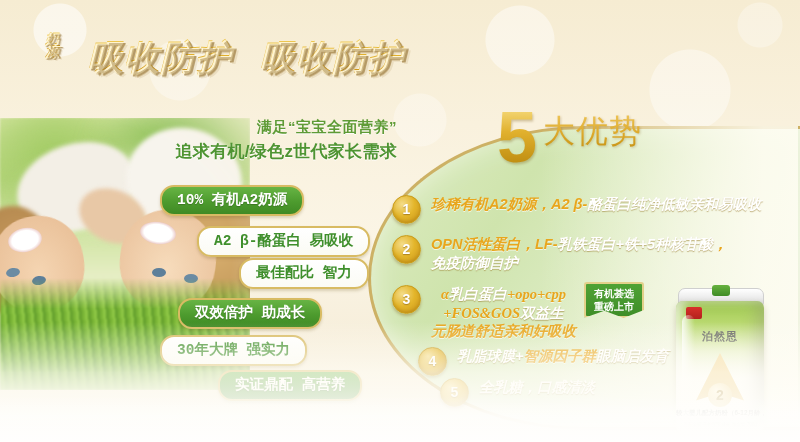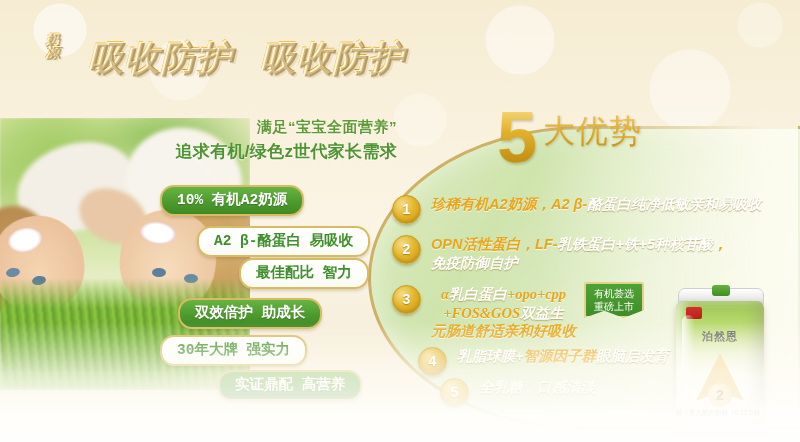--- a/index.html
+++ b/index.html
@@ -188,21 +188,21 @@
   .a4{left:418px;top:347px;}
   .a5{left:440px;top:378px;}
   .a3 .adv-txt{text-align:center;font-family:Liberation Serif, serif;}
 
   
   .flag{
     position:absolute;left:584px;top:282px;width:60px;height:36px;
     background:linear-gradient(180deg,#4fa235 0%,#3f8e28 100%);
     border:2px solid #e3d08a;border-radius:3px;
     box-shadow:0 2px 3px rgba(90,70,20,.3);
-    color:#fff;font-size:10px;font-weight:normal;line-height:1.25;
+    color:#fff;font-size:10px;font-weight:bold;line-height:1.25;
     text-align:center;padding-top:4px;box-sizing:border-box;
     clip-path:polygon(0 0,100% 0,100% 78%,66% 100%,34% 80%,0 100%);
   }
 
   
   .can{position:absolute;left:676px;top:288px;width:88px;height:150px;}
   .can-lid{
     position:absolute;left:2px;top:0;width:84px;height:16px;border-radius:7px 7px 3px 3px;
     background:linear-gradient(180deg,#ffffff 0%,#ececec 55%,#d9d9d9 100%);
     border:1px solid #cfcfcf;

